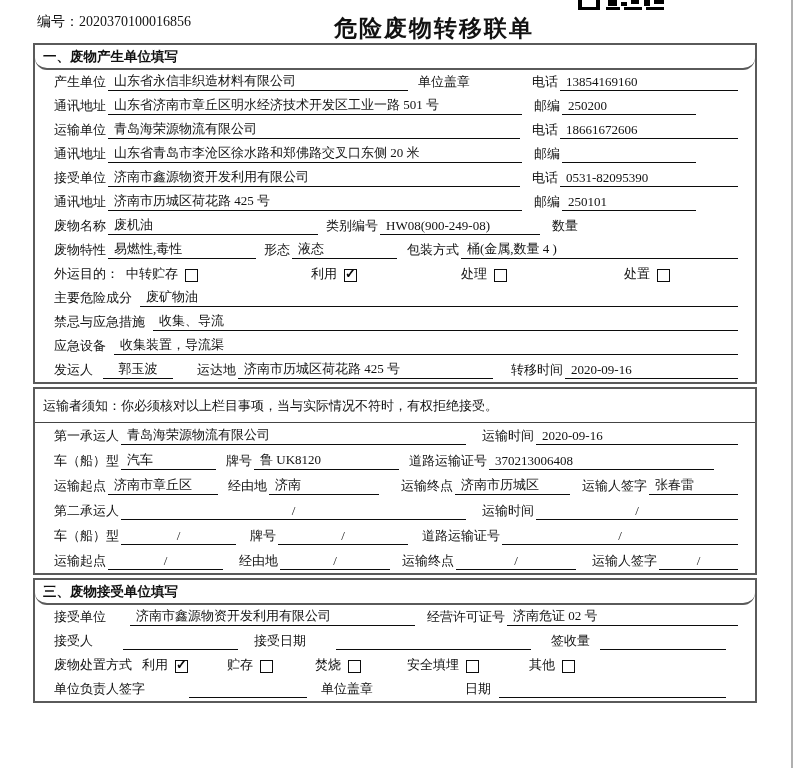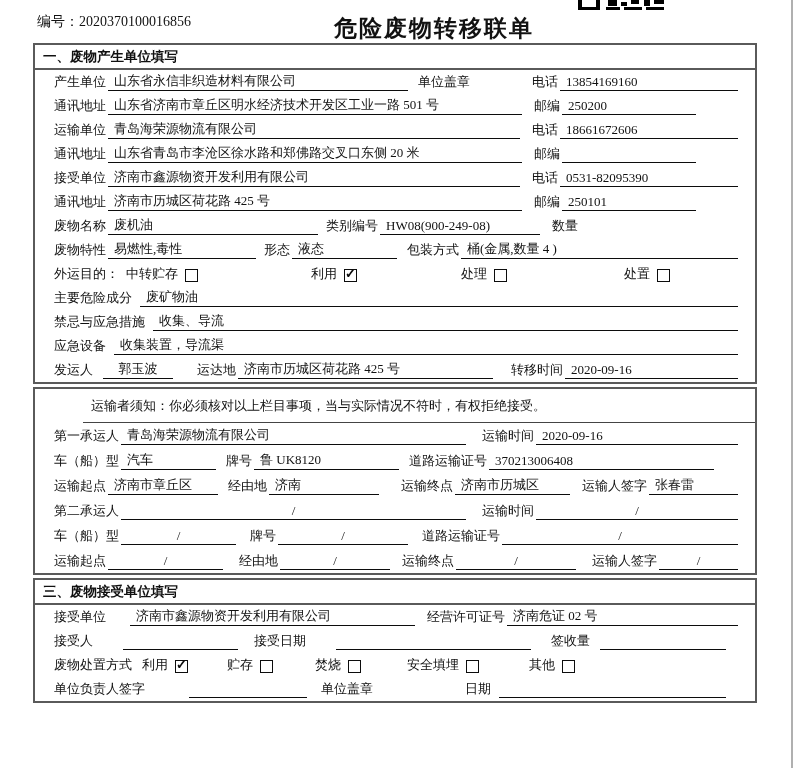--- a/index.html
+++ b/index.html
@@ -8,22 +8,22 @@
     font-family:"Liberation Serif","DejaVu Serif",serif;
     position:relative;overflow:hidden;
   }
   .page{position:absolute;inset:0;}
   .scan-edge{position:absolute;right:3px;top:0;width:2px;height:768px;background:#b0b0b0;}
   .qr{position:absolute;left:578px;top:0;line-height:0;}
   .hdr{position:relative;height:43px;}
   .serial{position:absolute;left:37px;top:13px;font-size:14px;white-space:nowrap;}
   .title{position:absolute;left:334px;top:13px;font-size:23px;font-weight:bold;letter-spacing:2px;white-space:nowrap;}
   .box{margin:0 39px 3px 33px;border:2px solid #5a5a5a;background:#fff;}
-  .sec-title{font-weight:bold;font-size:13.5px;padding:3px 8px 3px;border-bottom:2px solid #5a5a5a;height:17px;line-height:17px;}
-  .notice{display:flex;align-items:center;height:33px;padding:0 8px;border-bottom:1.5px solid #444;font-size:13px;white-space:nowrap;margin-left:48px;}
+  .sec-title{font-weight:bold;font-size:13.5px;padding:3px 8px 3px;border-bottom:2px solid #5a5a5a;height:17px;line-height:17px;border-radius:12px;}
+  .notice{display:flex;align-items:center;height:33px;padding:0 8px;border-bottom:1.5px solid #444;font-size:13px;white-space:nowrap;}
   .row{display:flex;align-items:flex-end;height:24px;padding:0 17px 3px;font-size:13px;box-sizing:border-box;}
   .row25{height:25px;}
   .lbl{white-space:nowrap;padding:0 2px;flex:0 0 auto;}
   .u{border-bottom:1px solid #0c0c0c;padding:0 2px 0 6px;white-space:nowrap;box-sizing:border-box;flex:0 0 auto;min-height:16px;overflow:hidden;}
   .uc{text-align:center;padding:0 2px;}
   .grow{flex:1 1 auto;}
   .sp{flex:0 0 auto;}
   .spg{flex:1 1 auto;}
   .seg{display:flex;align-items:flex-end;flex:0 0 auto;}
   .cb{display:inline-block;width:11px;height:11px;border:1.3px solid #0c0c0c;margin:0 2px 1px 7px;position:relative;flex:0 0 auto;background:#fff;}

